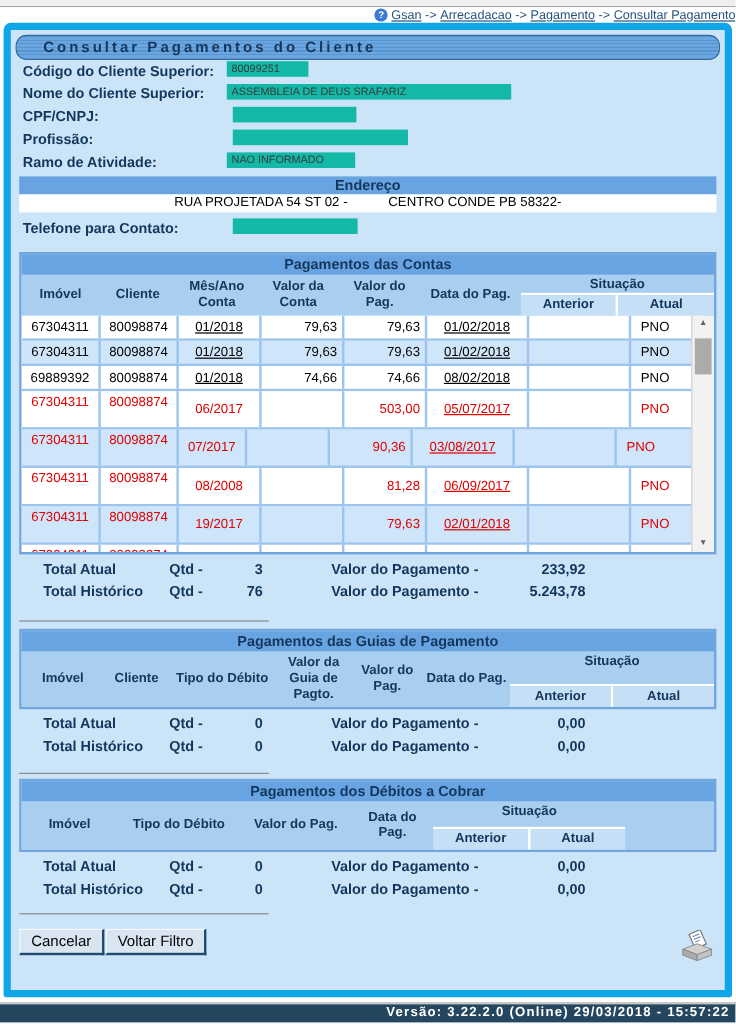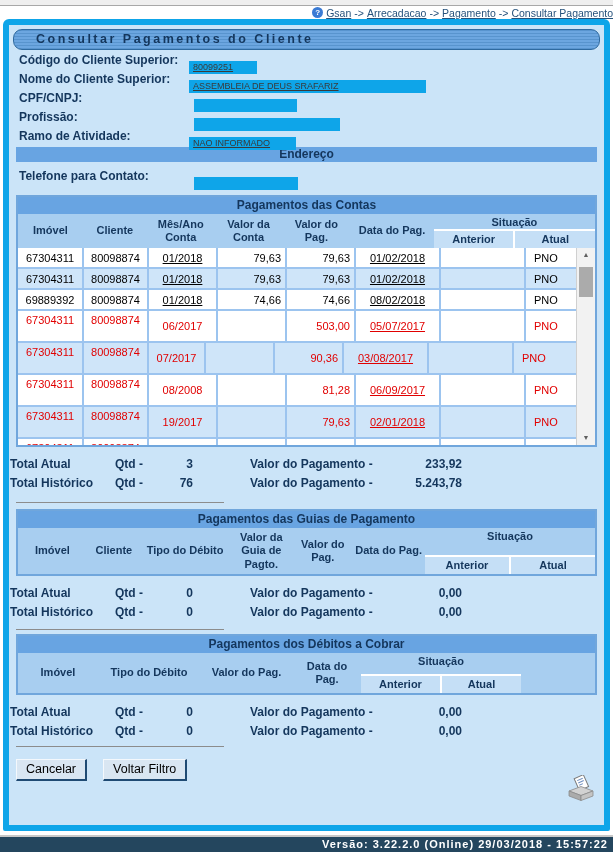--- a/index.html
+++ b/index.html
@@ -17,22 +17,22 @@
                border-radius:6px 6px 2px 2px; position:relative; overflow:hidden; }
 
   .titlebar { margin:4px 4px 0; height:21px; border:1px solid #2F6AA0; border-radius:9px;
               background:repeating-linear-gradient(0deg,#5894CE 0 1px,#6CA6E0 1px 3px);
               color:#14365C; font-weight:bold; font-size:12.5px; letter-spacing:2.5px;
               line-height:19px; padding-left:22px; }
 
   .form { margin-top:0; }
   .frow { position:relative; height:19px; padding-left:10px; }
   .flabel { font-weight:bold; font-size:12px; color:#14365C; line-height:16px; }
-  .fval { position:absolute; top:11px; height:13px; background:#0ea5e9; font-size:9px;
-          color:#3A3A3A; line-height:13px; padding:0 4px; overflow:hidden; white-space:nowrap;text-decoration:underline; }
+  .fval { position:absolute; top:1px; height:13px; background:#14b8a6; font-size:9px;
+          color:#3A3A3A; line-height:13px; padding:0 4px; overflow:hidden; white-space:nowrap; }
 
   .endband { margin:2px 7px 0; height:15px; background:#68A4E2; color:#14365C; font-weight:bold;
              font-size:12px; text-align:center; line-height:15px; }
   .endrow { margin:0 7px; height:15px; background:#fff; display:flex; justify-content:center;
             gap:34px; font-size:11px; color:#000; line-height:15px; }
 
   .tbl { margin:0 7px; border:2px solid #70A6DC; }
   .band { height:17px; background:#68A4E2; color:#14365C; font-weight:bold; font-size:12px;
           text-align:center; line-height:17px; }
   .cols { display:flex; align-items:center; background:#A8CEF0; font-weight:bold; font-size:11px;
@@ -59,28 +59,28 @@
   .lnk { text-decoration:underline; cursor:pointer; }
   .trow.red .cell.ctop { align-items:flex-start; padding-top:3px; }
 
   .sbar { position:absolute; right:0; top:0; bottom:0; width:19px; background:#F2F2F2;
           border-left:1px solid #D0D0D0; }
   .sbtn { height:14px; text-align:center; font-size:7px; color:#606060; line-height:14px; cursor:pointer; }
   .sbtn.down { position:absolute; bottom:0; left:0; right:0; }
   .sthumb { position:absolute; top:19px; left:2px; right:2px; height:30px; background:#ABABAB; cursor:pointer; }
 
   .totals { margin-top:5px; }
-  .tot-row { display:flex; padding-left:1px; height:19px; align-items:flex-end; font-weight:bold;
+  .tot-row { display:flex; padding-left:27px; height:19px; align-items:flex-start; font-weight:bold;
              font-size:12px; color:#14365C; }
   .tot-label { width:105px; } .tot-qtdl { width:48px; } .tot-qtd { width:30px; text-align:right; }
   .tot-vlabel { margin-left:57px; width:150px; } .tot-val { width:62px; text-align:right; }
 
   .divider { margin:12px 0 0 7px; width:208px; border-top:1px solid #8C8C8C; }
 
-  .btnrow { margin:12px 16px 0 7px; display:flex; gap:16px; }
+  .btnrow { margin:12px 16px 0 7px; display:flex; gap:1px; }
   .btn { height:22px; padding:0 9px; background:#D9E6F2; color:#000; font-size:12.5px;
          font-family:"Liberation Sans",sans-serif; border-top:1px solid #F4F8FC; border-left:1px solid #F4F8FC;
          border-right:2px solid #1F4A73; border-bottom:2px solid #1F4A73; cursor:pointer; line-height:19px; }
   .printer { position:absolute; right:9px; top:750px; width:28px; height:28px; cursor:pointer; }
 
   .footgap { height:4px; background:#fff; }
   .footer { height:17px; background:#24465E; border-top:2px solid #C8C8C8; color:#fff;
             font-weight:bold; font-size:11px; letter-spacing:1px; text-align:right;
             line-height:15px; padding-right:5px; white-space:nowrap; }
 </style>
@@ -121,20 +121,24 @@
       <span class="flabel">Profissão:</span>
       <div class="fval" style="left:185px;width:146px;"></div>
     </div>
     <div class="frow">
       <span class="flabel">Ramo de Atividade:</span>
       <div class="fval" style="left:180px;width:107px;">NAO INFORMADO</div>
     </div>
   </div>
 
   <div class="endband">Endereço</div>
+  <div class="endrow">
+    <span>RUA PROJETADA 54 ST 02 -</span>
+    <span>CENTRO CONDE PB 58322-</span>
+  </div>
 
   <div class="frow" style="margin-top:4px;">
     <span class="flabel">Telefone para Contato:</span>
     <div class="fval" style="left:185px;width:104px;"></div>
   </div>
 
   <div class="tbl" style="margin-top:10px;">
     <div class="band">Pagamentos das Contas</div>
     <div class="cols" style="height:34px;">
       <div class="col" style="width:66px;">Imóvel</div>

